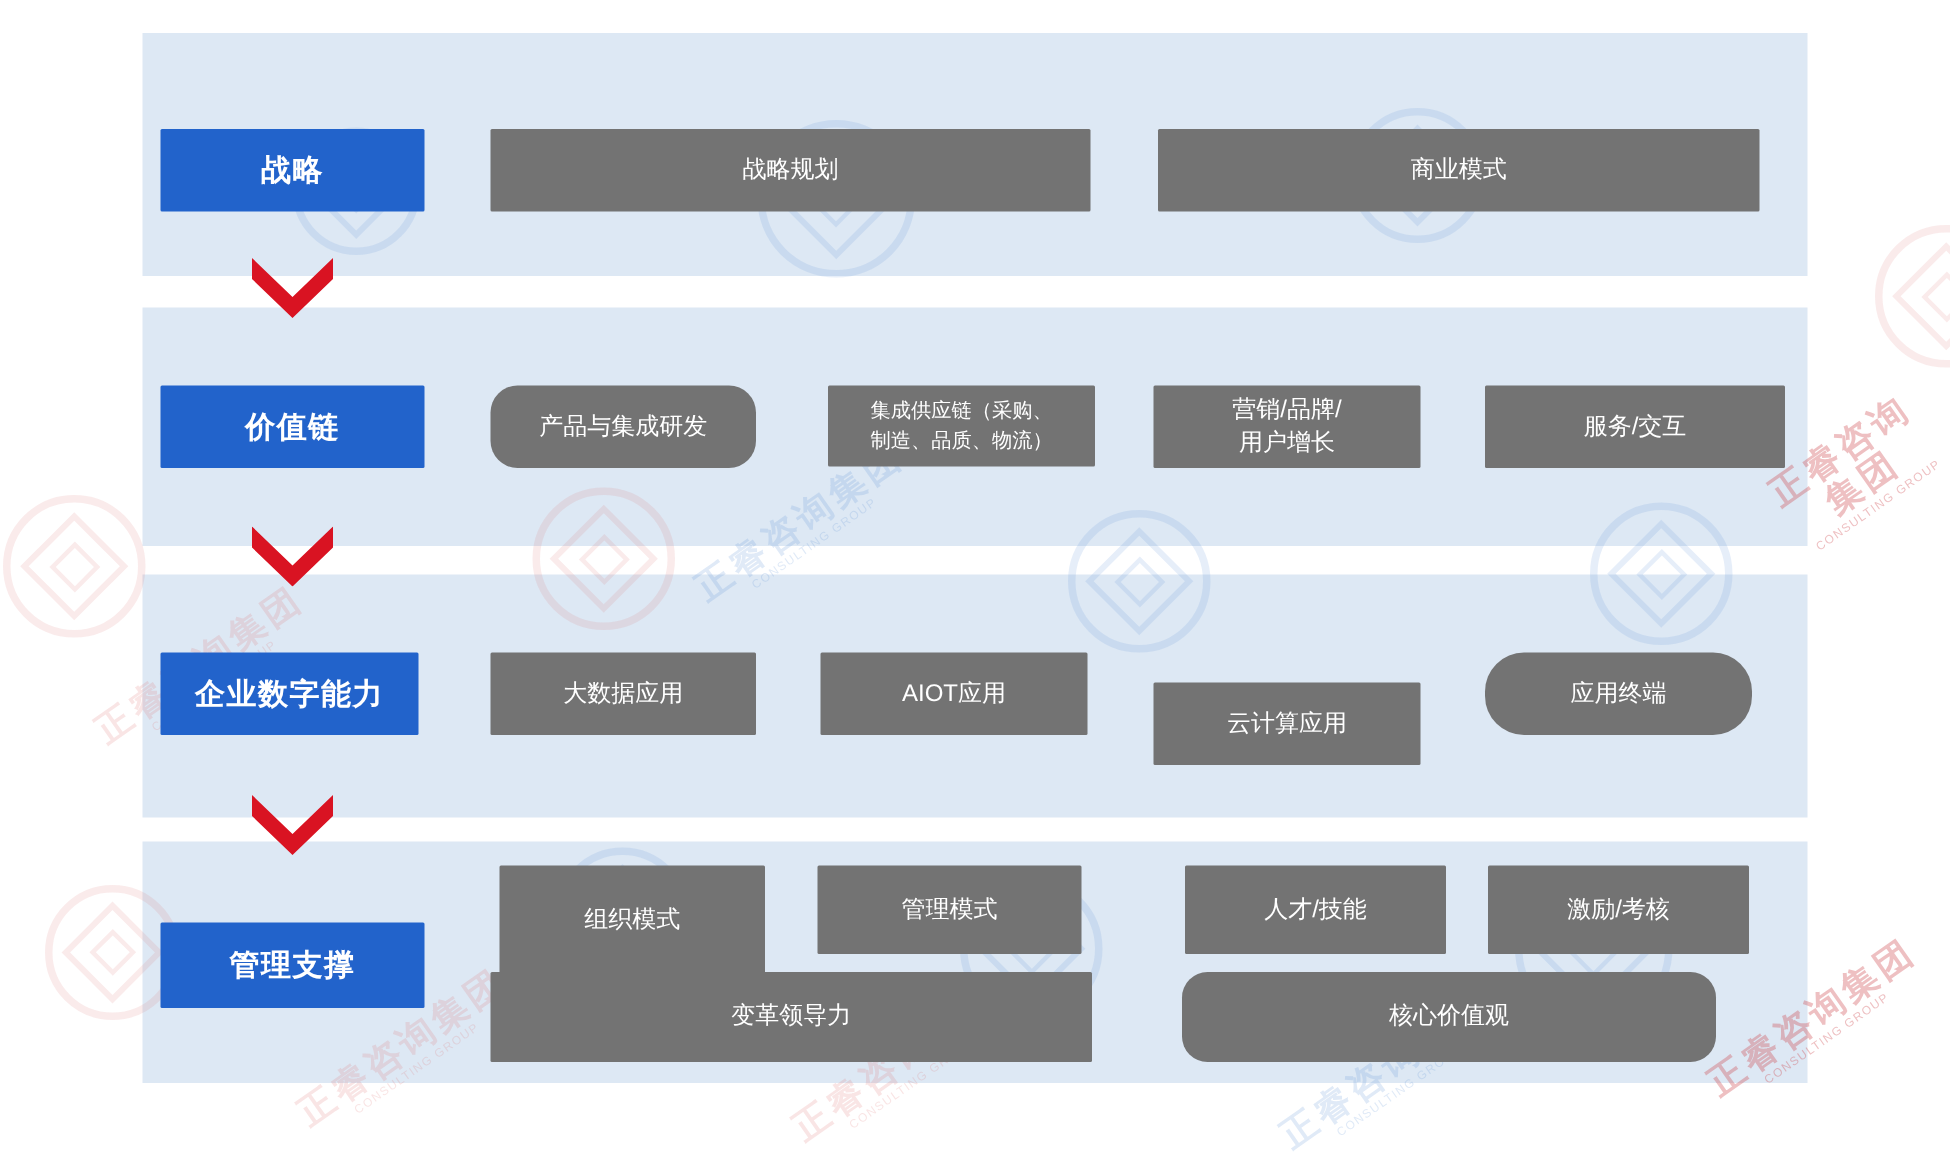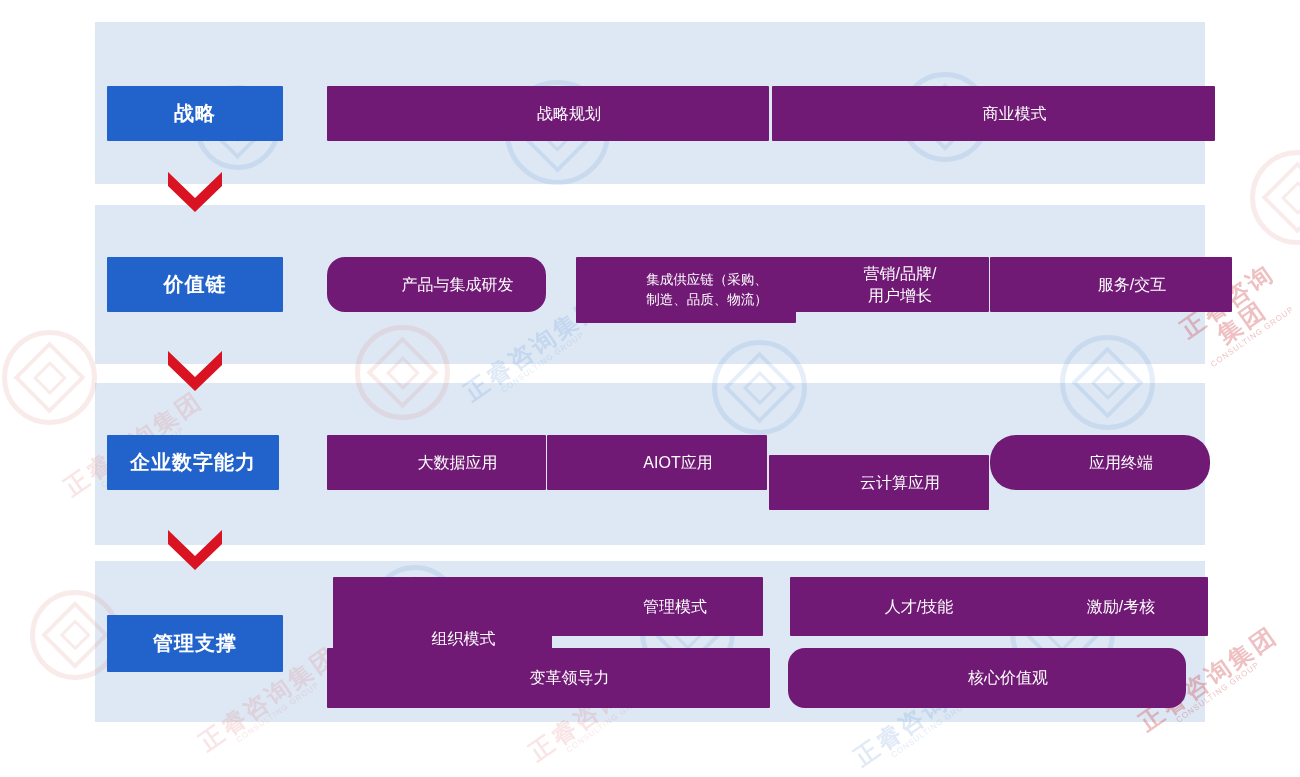--- a/index.html
+++ b/index.html
@@ -10,24 +10,24 @@
   }
   .panel{
     position:absolute;left:95px;width:1110px;background:#dde8f4;
   }
   .label-box{
     position:absolute;background:#2263cb;color:#ffffff;
     display:flex;align-items:center;justify-content:center;
     font-size:20px;font-weight:bold;letter-spacing:1px;border-radius:1px;
   }
   .item-box{
-    position:absolute;background:#701a75;color:#ffffff;
+    position:absolute;background:#737373;color:#ffffff;
     display:flex;align-items:center;justify-content:center;
     font-size:16px;text-align:center;white-space:pre-line;
-    line-height:1.35;border-radius:1px;padding-left:42px;
+    line-height:1.35;border-radius:1px;
   }
   .item-box.small{font-size:13.5px;line-height:1.45;}
   .chevron{position:absolute;width:54px;height:40px;}
   
   .wm{position:absolute;pointer-events:none;}
   .wm-logo{border-radius:50%;}
   .wm-logo .d1,.wm-logo .d2{position:absolute;transform:rotate(45deg);}
   .wm-logo.blue{border:5px solid rgba(100,150,215,0.16);}
   .wm-logo.blue .d1{inset:20%;border:4px solid rgba(100,150,215,0.16);}
   .wm-logo.blue .d2{inset:36%;border:3px solid rgba(100,150,215,0.16);}
@@ -148,21 +148,21 @@
   <div class="item-box" style="left:772px;top:86px;width:401px;height:55px;">
     <span>商业模式</span>
   </div>
 
   <div class="label-box" style="left:107px;top:257px;width:176px;height:55px;">
     <span>价值链</span>
   </div>
   <div class="item-box" style="left:327px;top:257px;width:177px;height:55px;border-radius:18px;">
     <span>产品与集成研发</span>
   </div>
-  <div class="item-box small" style="left:576px;top:257px;width:178px;height:66px;">
+  <div class="item-box small" style="left:552px;top:257px;width:178px;height:54px;">
     <span>集成供应链（采购、
 制造、品质、物流）</span>
   </div>
   <div class="item-box" style="left:769px;top:257px;width:178px;height:55px;">
     <span>营销/品牌/
 用户增长</span>
   </div>
   <div class="item-box" style="left:990px;top:257px;width:200px;height:55px;">
     <span>服务/交互</span>
   </div>
@@ -179,21 +179,21 @@
   <div class="item-box" style="left:769px;top:435px;width:178px;height:55px;margin-top:20px;">
     <span>云计算应用</span>
   </div>
   <div class="item-box" style="left:990px;top:435px;width:178px;height:55px;border-radius:26px;">
     <span>应用终端</span>
   </div>
 
   <div class="label-box" style="left:107px;top:615px;width:176px;height:57px;">
     <span>管理支撑</span>
   </div>
-  <div class="item-box" style="left:333px;top:577px;width:177px;height:73px;align-items:flex-end;">
+  <div class="item-box" style="left:333px;top:577px;width:177px;height:73px;">
     <span>组织模式</span>
   </div>
   <div class="item-box" style="left:545px;top:577px;width:176px;height:59px;">
     <span>管理模式</span>
   </div>
   <div class="item-box" style="left:779px;top:577px;width:174px;height:59px;margin-left:11px;">
     <span>人才/技能</span>
   </div>
   <div class="item-box" style="left:992px;top:577px;width:174px;height:59px;">
     <span>激励/考核</span>

